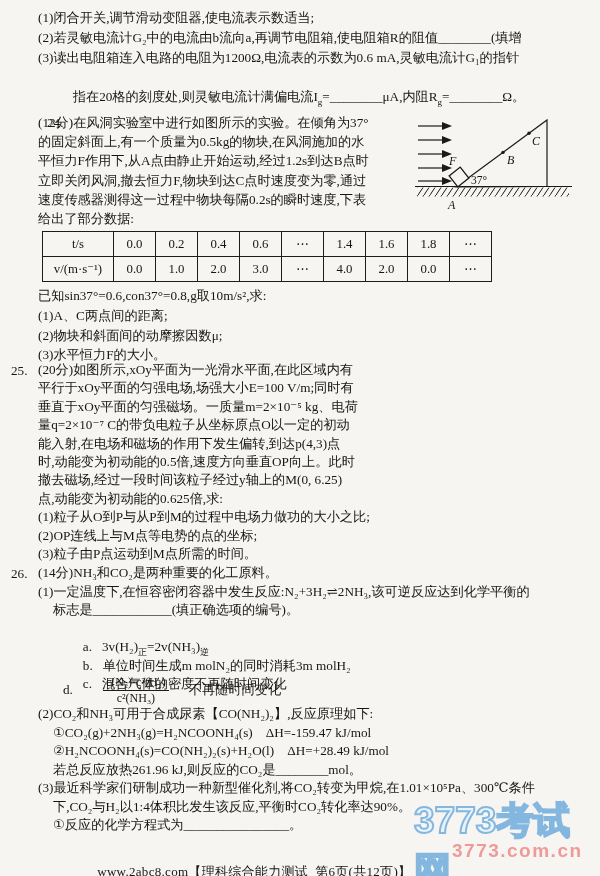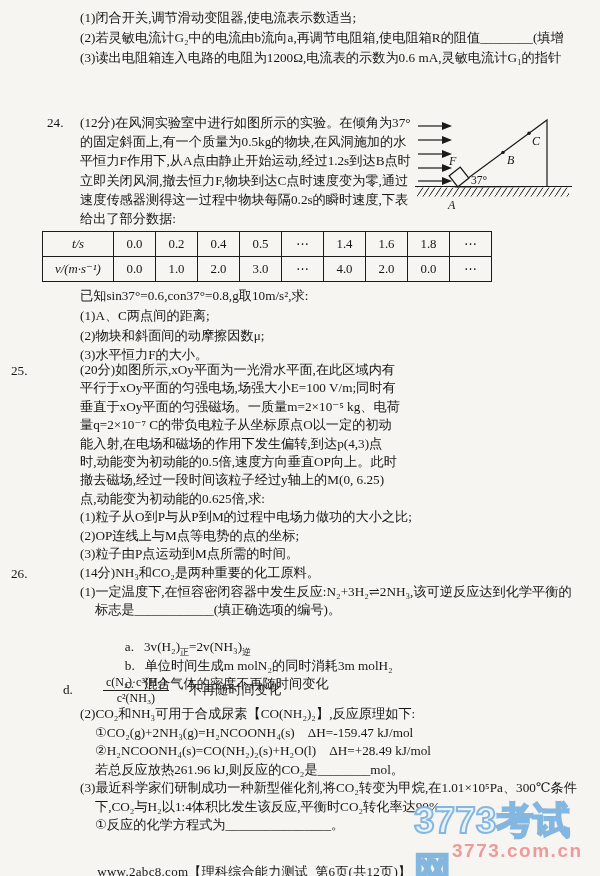--- a/index.html
+++ b/index.html
@@ -7,40 +7,40 @@
     width:600px;height:876px;
     background:#f6f5f1;
     color:#161616;
     font-family:"Liberation Serif","DejaVu Serif","DejaVu Sans",serif;
   }
   .page{position:relative;width:600px;height:876px;overflow:hidden;}
   .sec{position:absolute;}
   .line{
     white-space:pre;
     font-size:13.2px;
-    height:19px;line-height:19px;margin-left:42px;
+    height:19px;line-height:19px;
   }
   .pre .line{height:19.8px;line-height:19.8px;}
   .q24t .line{height:19.2px;line-height:19.2px;}
   .after24 .line{height:19.8px;line-height:19.8px;}
   .q25t .line{height:18.4px;line-height:18.4px;}
   .q26t .line{height:18.5px;line-height:18.5px;}
   .ind1{padding-left:15px;}
   .ind2{padding-left:25px;}
   .qnum{position:absolute;font-size:13.2px;line-height:19px;}
   sub{font-size:9px;}
   .optgap{display:inline-block;width:10px;}
   
   .dtable{border-collapse:collapse;border:1.5px solid #1c1c1c;background:transparent;}
   .dtable td{
     border:1px solid #1c1c1c;text-align:center;
     font-size:12.8px;height:24px;width:41px;padding:0;
     font-family:"Liberation Serif","DejaVu Sans",serif;
   }
-  .dtable td.th{width:70px;font-style:italic;}
+  .dtable td.th{width:70px;}
   
   .fline{display:flex;align-items:center;height:30px;white-space:pre;font-size:13.2px;}
   .frac{display:inline-block;text-align:center;vertical-align:middle;margin:0 20px;font-size:12px;line-height:13px;}
   .frac .fr-top{display:block;padding:0 3px 1px;}
   .frac .fr-bot{display:block;border-top:1px solid #1c1c1c;padding:1px 3px 0;}
   
   .fig{position:absolute;}
   .fig svg{display:block;}
   .fig text{font-size:12px;font-style:italic;fill:#151515;font-family:"Liberation Serif","DejaVu Sans",serif;}
   .fig text.up{font-style:normal;font-size:11.5px;}
@@ -65,20 +65,23 @@
 </style>
 </head>
 <body>
 
 <div class="page">
 
   <div class="sec pre" style="left:38px;top:8px;width:540px;">
     <div class="line">(1)闭合开关,调节滑动变阻器,使电流表示数适当;</div>
     <div class="line">(2)若灵敏电流计G₂中的电流由b流向a,再调节电阻箱,使电阻箱R的阻值________(填增</div>
     <div class="line">(3)读出电阻箱连入电路的电阻为1200Ω,电流表的示数为0.6 mA,灵敏电流计G₁的指针</div>
+    <div class="line ind1">
+      <span>指在20格的刻度处,则灵敏电流计满偏电流I</span><sub>g</sub><span>=________μA,内阻R</span><sub>g</sub><span>=________Ω。</span>
+    </div>
   </div>
 
   <div class="qnum" style="left:11px;top:113px;margin-left:36px;">24.</div>
   <div class="sec q24t" style="left:38px;top:113px;width:360px;">
     <div class="line">(12分)在风洞实验室中进行如图所示的实验。在倾角为37°</div>
     <div class="line">的固定斜面上,有一个质量为0.5kg的物块,在风洞施加的水</div>
     <div class="line">平恒力F作用下,从A点由静止开始运动,经过1.2s到达B点时</div>
     <div class="line">立即关闭风洞,撤去恒力F,物块到达C点时速度变为零,通过</div>
     <div class="line">速度传感器测得这一过程中物块每隔0.2s的瞬时速度,下表</div>
     <div class="line">给出了部分数据:</div>
@@ -124,21 +127,21 @@
   </div>
 
   <div class="sec" style="left:42px;top:231px;">
     <table class="dtable">
       <tbody>
           <tr>
         <td class="th">t/s</td>
         <td>0.0</td>
         <td>0.2</td>
         <td>0.4</td>
-        <td>0.5</td>
+        <td>0.6</td>
         <td>⋯</td>
         <td>1.4</td>
         <td>1.6</td>
         <td>1.8</td>
         <td>⋯</td>
       </tr>
       <tr>
         <td class="th">v/(m·s⁻¹)</td>
         <td>0.0</td>
         <td>1.0</td>

